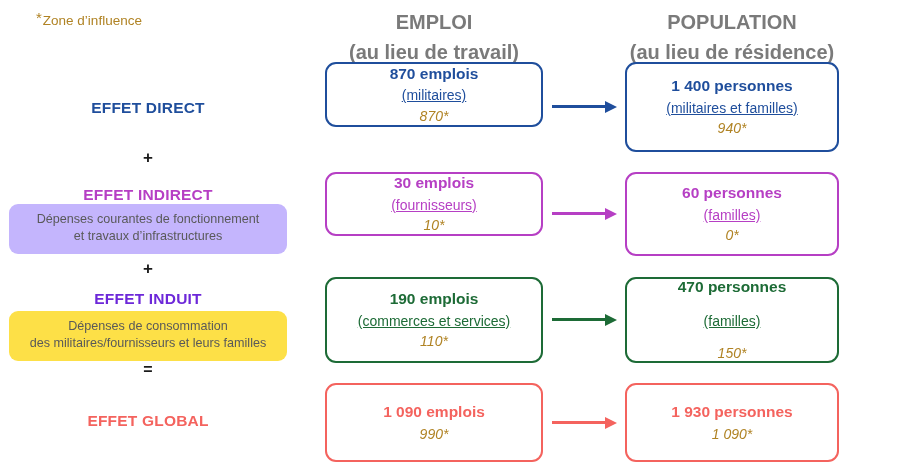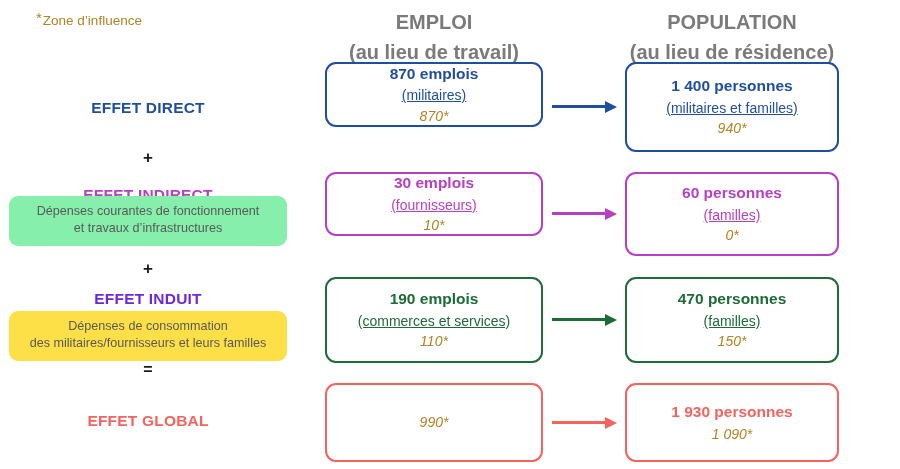--- a/index.html
+++ b/index.html
@@ -69,22 +69,22 @@
     left: 9px;
     width: 278px;
     border-radius: 9px;
     box-sizing: border-box;
     padding: 7px 6px 8px;
     text-align: center;
     font-size: 12.6px;
     line-height: 1.38;
   }
   .pill.indirect {
-    top: 196px;
-    background: #86efac;
+    top: 204px;
+    background: #c4b5fd;
     color: #595959;
     text-align: center;
   }
   .pill.induit {
     top: 311px;
     background: #fde047;
     color: #595959;
   }
 
   
@@ -258,29 +258,30 @@
 <div class="flow-row row-induit" style="top:0;">
   <div class="box left-box" style="top:277px;height:86px;">
     <div class="main">190 emplois</div>
     <div class="detail">(commerces et services)</div>
     <div class="star-val">110*</div>
   </div>
   <div class="arrow" style="top:314px;">
     <span class="shaft"></span>
     <span class="head"></span>
   </div>
-  <div class="box right-box" style="top:277px;height:86px;">
+  <div class="box right-box" style="top:277px;height:86px;gap:12px;">
     <div class="main">470 personnes</div>
     <div class="detail">(familles)</div>
     <div class="star-val">150*</div>
   </div>
 </div>
 
 <div class="flow-row row-global" style="top:0;">
   <div class="box left-box" style="top:383px;height:79px;">
+    <div class="main">1 090 emplois</div>
     <div class="star-val">990*</div>
   </div>
   <div class="arrow" style="top:417px;">
     <span class="shaft"></span>
     <span class="head"></span>
   </div>
   <div class="box right-box" style="top:383px;height:79px;">
     <div class="main">1 930 personnes</div>
     <div class="star-val">1 090*</div>
   </div>

